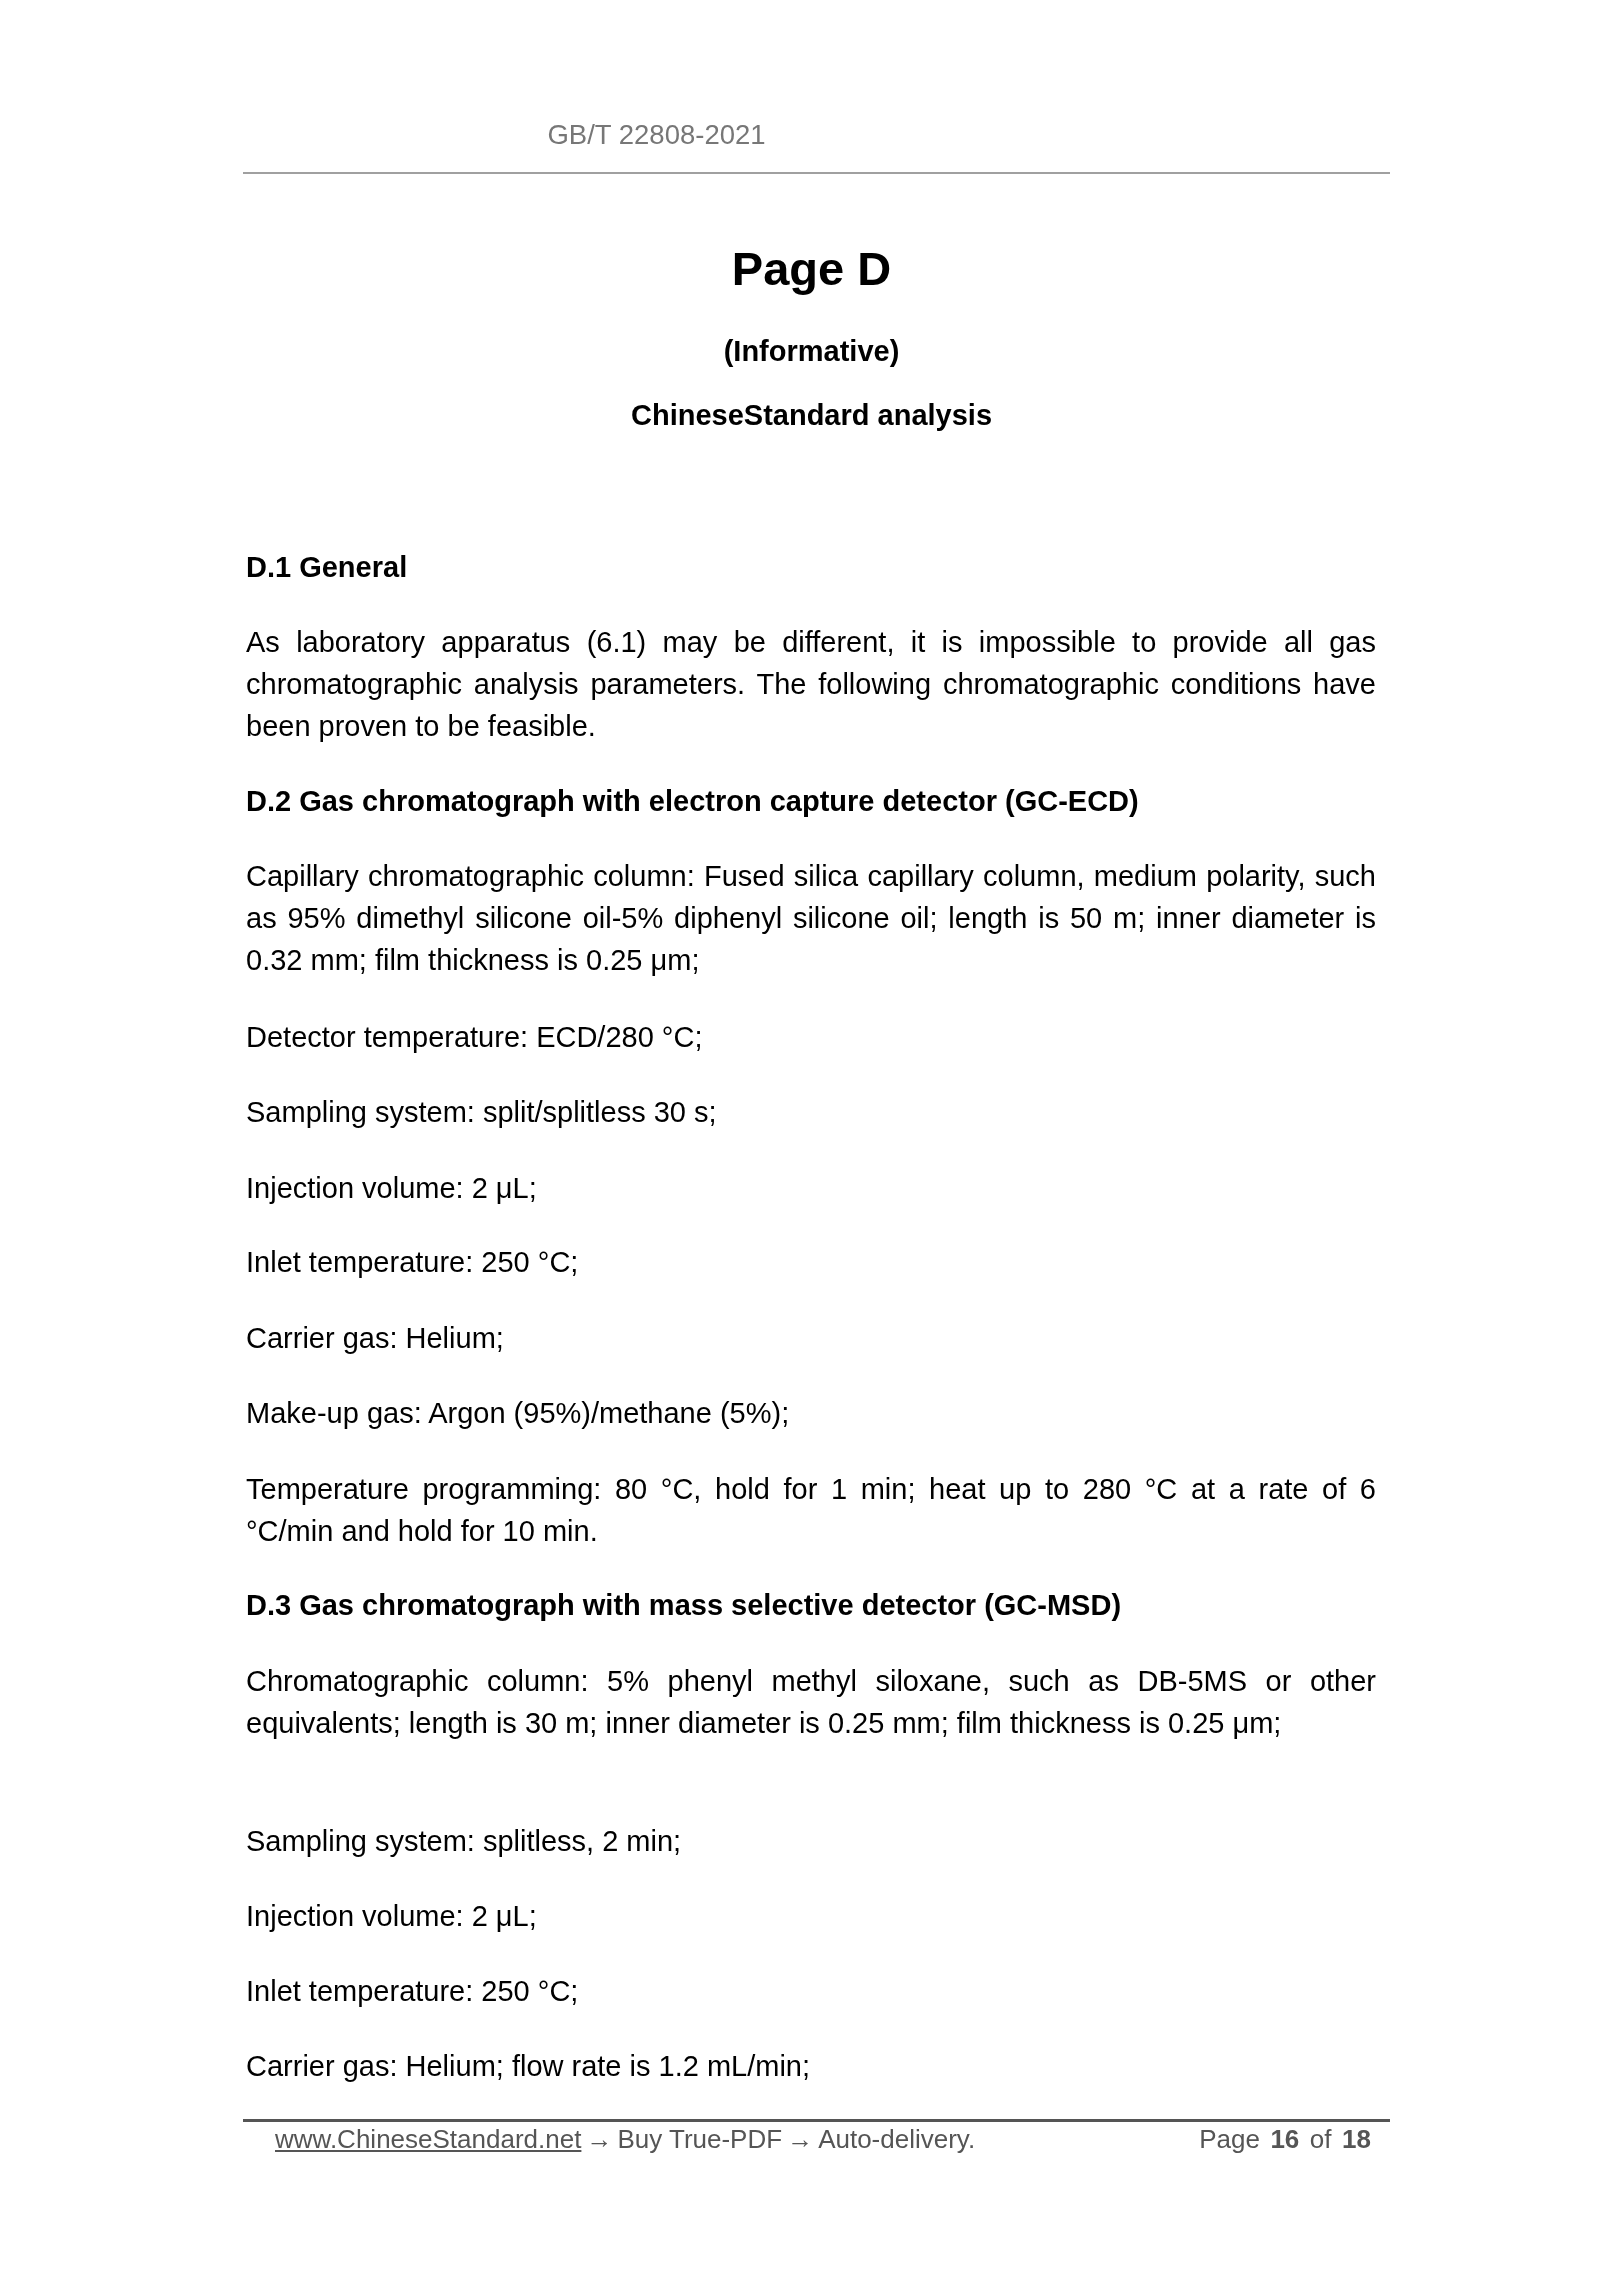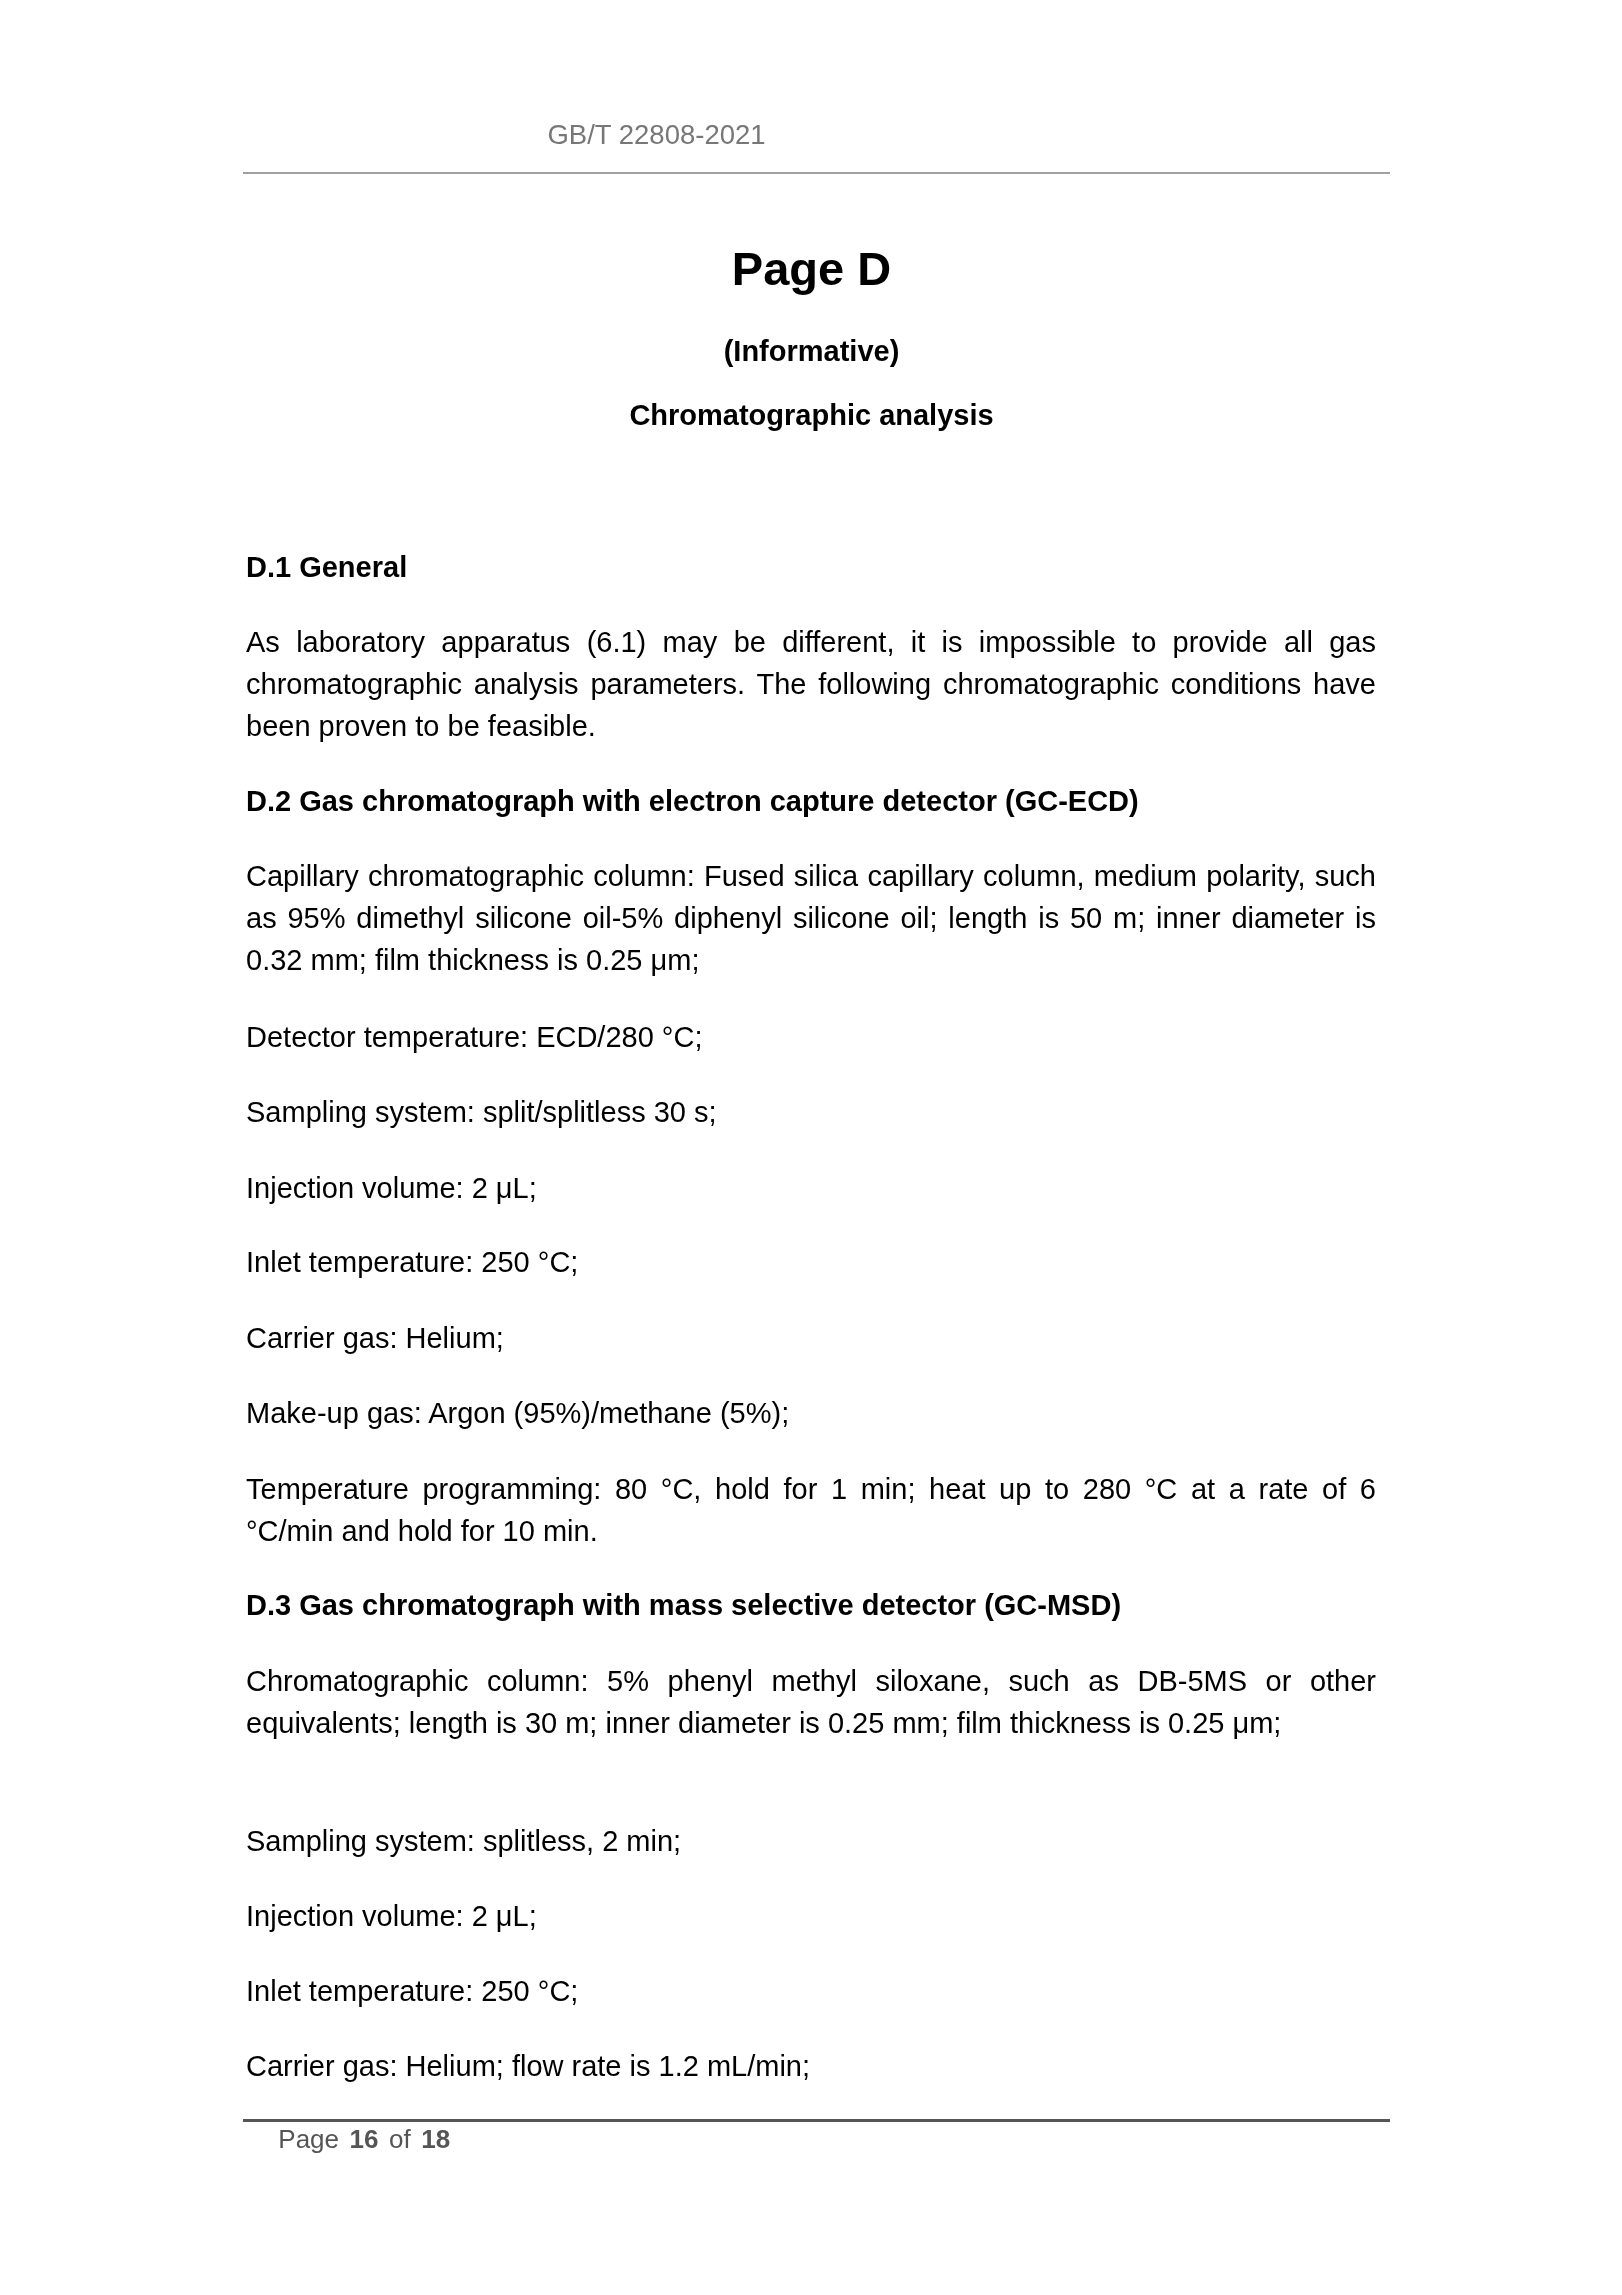--- a/index.html
+++ b/index.html
@@ -54,21 +54,21 @@
     .footer .page span { padding: 0 3.3px; }
   </style>
 </head>
 <body>
 
 <div class="abs page-header-text">GB/T 22808-2021</div>
 <div class="abs rule top"></div>
 
 <h1 class="abs title main">Page D</h1>
 <div class="abs title sub" style="top:330px;">(Informative)</div>
-<div class="abs title sub" style="top:394px;">Chromatographic analysis</div>
+<div class="abs title sub" style="top:394px;">ChineseStandard analysis</div>
 
 <h2 class="abs block heading" style="top:546px;">D.1 General</h2>
 <p class="abs block" style="top:621px;">As laboratory apparatus (6.1) may be different, it is impossible to provide all gas chromatographic analysis parameters. The following chromatographic conditions have been proven to be feasible.</p>
 
 <h2 class="abs block heading" style="top:780px;">D.2 Gas chromatograph with electron capture detector (GC-ECD)</h2>
 <p class="abs block" style="top:855px;">Capillary chromatographic column: Fused silica capillary column, medium polarity, such as 95% dimethyl silicone oil-5% diphenyl silicone oil; length is 50 m; inner diameter is 0.32 mm; film thickness is 0.25 μm;</p>
 <p class="abs block" style="top:1016px;">Detector temperature: ECD/280 °C;</p>
 <p class="abs block" style="top:1091px;">Sampling system: split/splitless 30 s;</p>
 <p class="abs block" style="top:1167px;">Injection volume: 2 μL;</p>
 <p class="abs block" style="top:1241px;">Inlet temperature: 250 °C;</p>
@@ -78,20 +78,23 @@
 
 <h2 class="abs block heading" style="top:1584px;">D.3 Gas chromatograph with mass selective detector (GC-MSD)</h2>
 <p class="abs block" style="top:1660px;">Chromatographic column: 5% phenyl methyl siloxane, such as DB-5MS or other equivalents; length is 30 m; inner diameter is 0.25 mm; film thickness is 0.25 μm;</p>
 <p class="abs block" style="top:1820px;">Sampling system: splitless, 2 min;</p>
 <p class="abs block" style="top:1895px;">Injection volume: 2 μL;</p>
 <p class="abs block" style="top:1970px;">Inlet temperature: 250 °C;</p>
 <p class="abs block" style="top:2045px;">Carrier gas: Helium; flow rate is 1.2 mL/min;</p>
 
 <div class="abs rule bottom"></div>
 <div class="abs footer">
+  <div>
+    <a>www.ChineseStandard.net</a><span class="arrow">→</span><span>Buy True-PDF</span><span class="arrow">→</span><span>Auto-delivery.</span>
+  </div>
   <div class="page">
     <span>Page</span>
     <b>16</b>
     <span>of</span>
     <b>18</b>
   </div>
 </div>
 
 
 </body></html>

